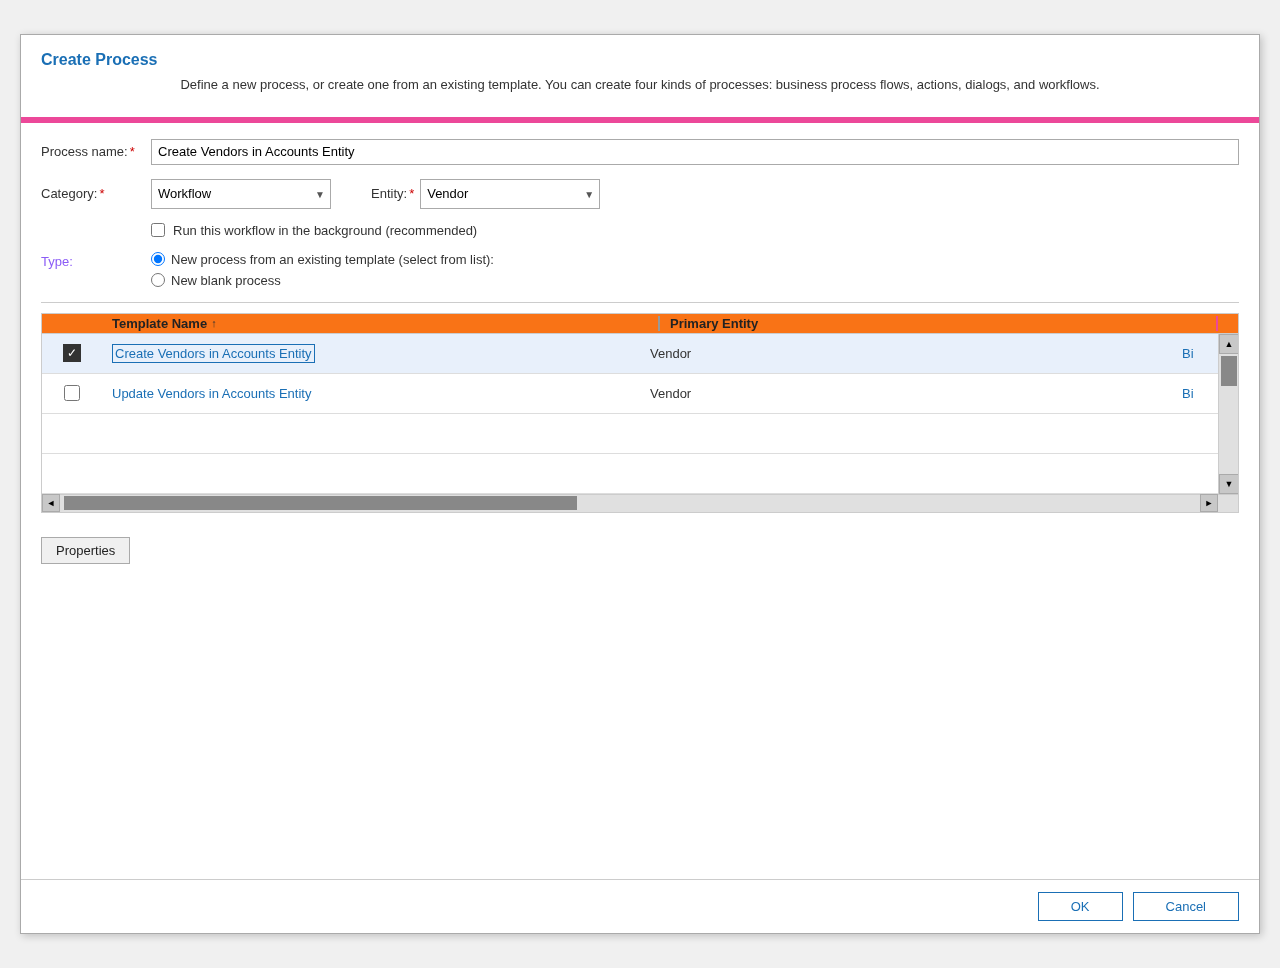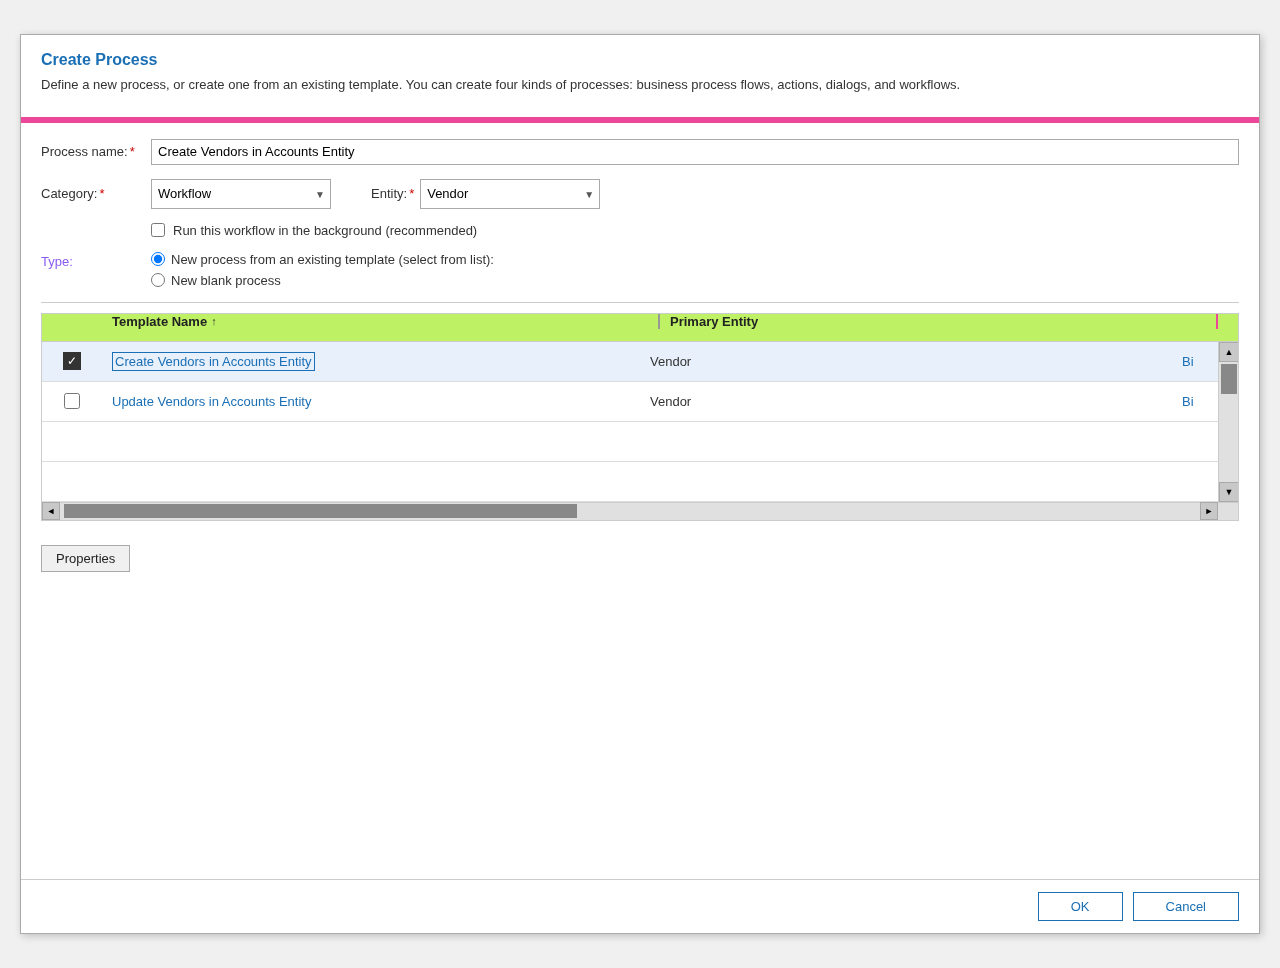--- a/index.html
+++ b/index.html
@@ -29,20 +29,21 @@
     .dialog-title {
       color: #1a6fb5;
       font-size: 16px;
       font-weight: bold;
       margin-bottom: 6px;
     }
     .dialog-description {
       color: #333;
       font-size: 13px;
       line-height: 1.5;
+      text-align: center;
     }
     .dialog-body {
       padding: 16px 20px;
       flex: 1;
     }
     .form-row {
       display: flex;
       align-items: center;
       margin-bottom: 14px;
     }
@@ -147,25 +148,25 @@
       border-top: 1px solid #ccc;
       margin: 10px 0;
     }
     .table-container {
       border: 1px solid #ccc;
       margin-top: 10px;
       overflow: hidden;
       position: relative;
     }
     .table-header {
-      background: #bef264;
-      display: flex;
-      align-items: flex-start;
+      background: #f97316;
+      display: flex;
+      align-items: center;
       border-bottom: 1px solid #ccc;
-      height: 28px;
+      height: 20px;
     }
     .th-checkbox-col {
       width: 60px;
       min-width: 60px;
       display: flex;
       align-items: center;
       justify-content: center;
       border-right: 2px solid #999;
     }
     .th-name-col {

